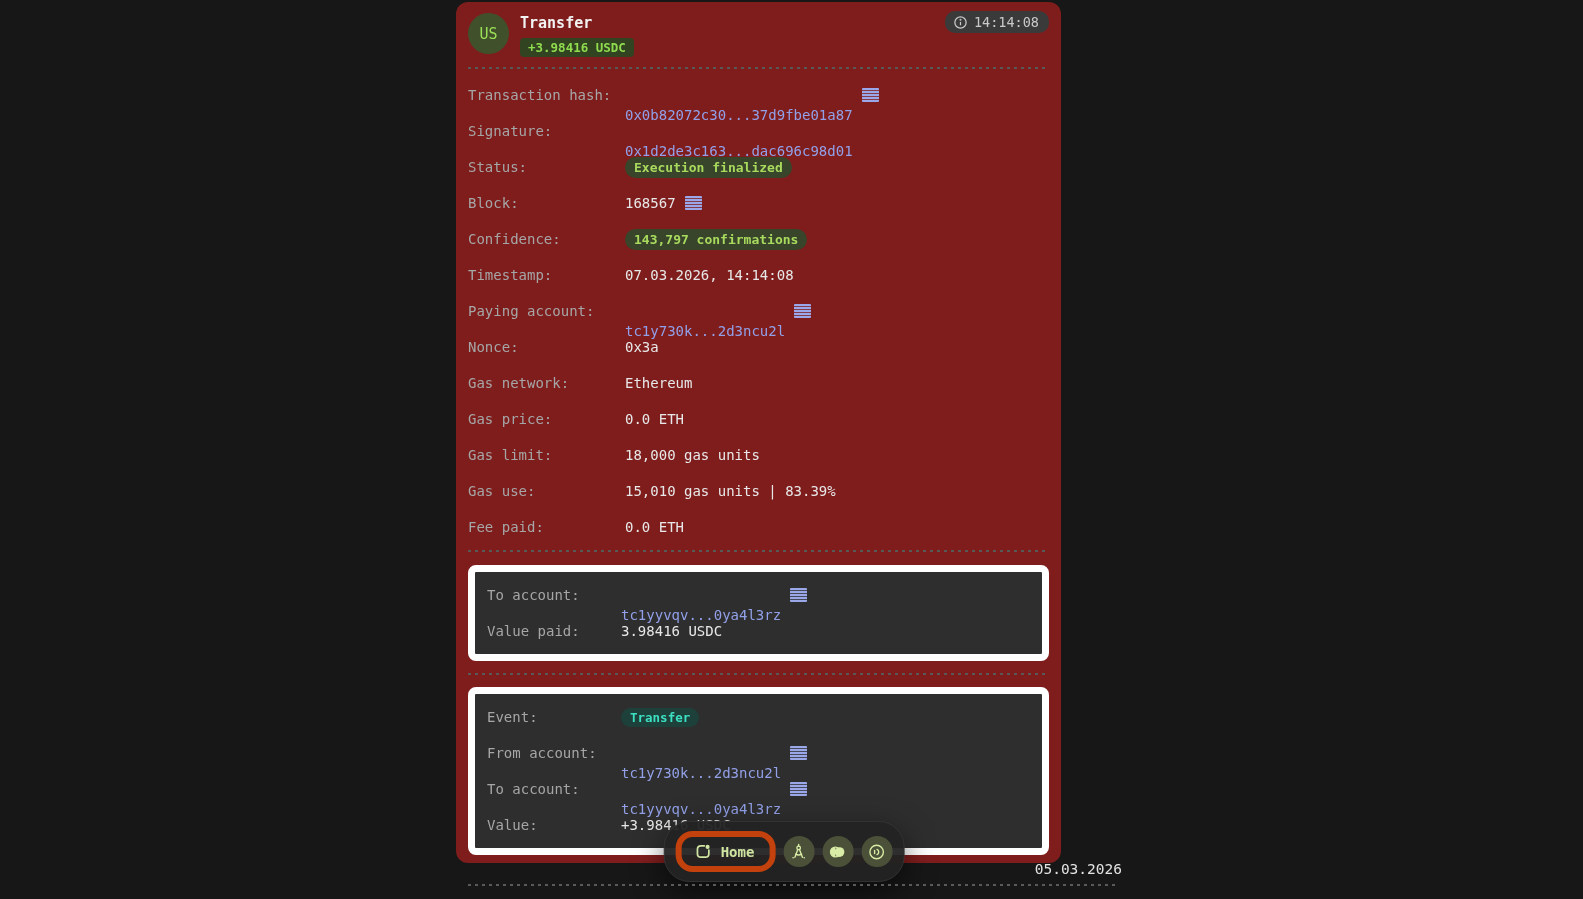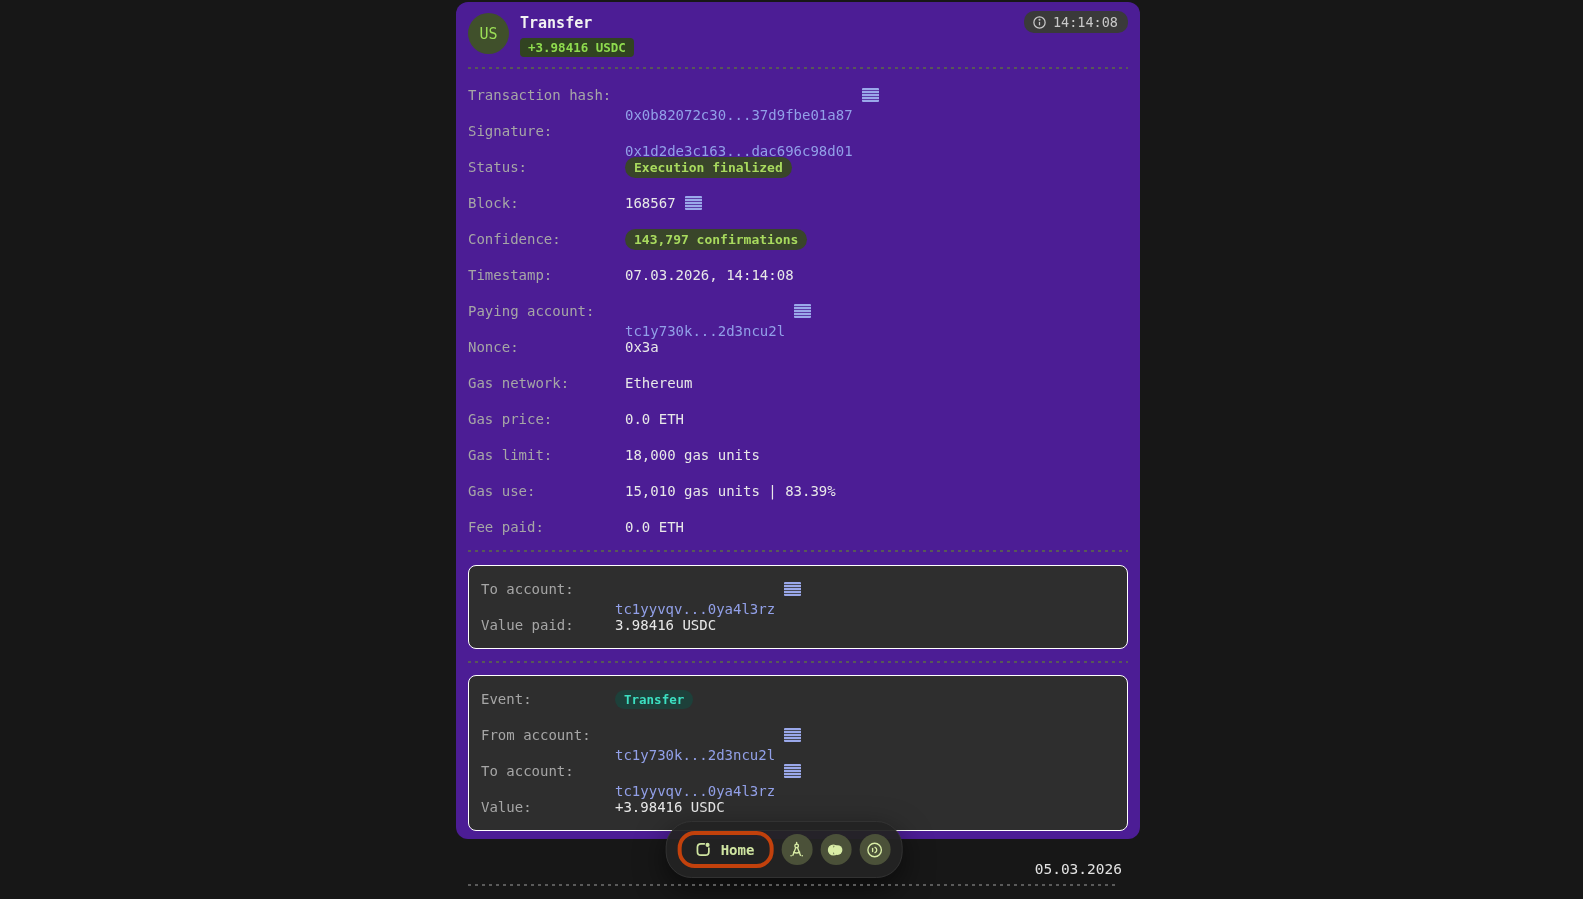--- a/index.html
+++ b/index.html
@@ -4,22 +4,22 @@
 <style>
   * { margin:0; padding:0; box-sizing:border-box; }
   html,body { width:1583px; height:899px; overflow:hidden; }
   body {
     background:#171717;
     font-family:"DejaVu Sans Mono","Liberation Mono",monospace;
     position:relative;
     color:#e8e8e8;
   }
   .card {
-    position:absolute; left:456px; top:2px; width:684px;
-    background:#4c1d95; border-radius:12px;
+    position:absolute; left:456px; top:2px; width:605px;
+    background:#7f1d1d; border-radius:12px;
     padding:0 12px 8px 12px;
   }
   
   .hdr { display:flex; align-items:flex-start; padding:11px 0 10px 0; position:relative; min-height:60px; }
   .avatar {
     width:41px; height:41px; border-radius:50%; background:#40502b; color:#9bdf56;
     display:flex; align-items:center; justify-content:center;
     font-size:15px; flex:0 0 41px;
   }
   .hdr-titles { margin-left:11px; }
@@ -53,39 +53,39 @@
   .pill-green {
     background:#39452a; color:#a8da5e; padding:3px 9px; border-radius:11px;
     font-size:13px; font-weight:bold;
   }
   .pill-teal {
     background:#1d403a; color:#3cdfc1; padding:2px 9px; border-radius:11px;
     font-size:12.5px; font-weight:bold;
   }
   
   .subbox {
-    background:#2e2e2e; border:1px solid #ffffff; border-radius:8px;
+    background:#2e2e2e; border:7px solid #ffffff; border-radius:8px;
     padding:5px 12px; 
   }
   .subbox .row .lbl { width:134px; flex:0 0 134px; }
   .box1 { margin-top:13px; }
   .sep2 { margin-top:5px; }
   .sep3 { margin-top:12px; }
   .box2 { margin-top:12px; }
   
   .toolbar {
     position:absolute; left:784px; top:821px; transform:translateX(-50%);
     display:flex; align-items:center; gap:8px;
     background:rgba(35,35,35,0.95); border:1px solid #323232;
     border-radius:26px; padding:9px 11px;
     box-shadow:0 10px 30px rgba(0,0,0,0.55);
   }
   .home-btn {
     display:flex; align-items:center; gap:8px;
-    border:4px solid #c2410c; border-radius:17px;
+    border:6px solid #c2410c; border-radius:17px;
     padding:5px 15px 5px 12px; color:#cfe5a1;
     font-size:14px; font-weight:bold; background:transparent; cursor:pointer;
     font-family:inherit;
   }
   .circle-btn {
     width:31px; height:31px; border-radius:50%; background:#4b5139;
     display:flex; align-items:center; justify-content:center; border:none; cursor:pointer;
   }
   
   .footer-date {

